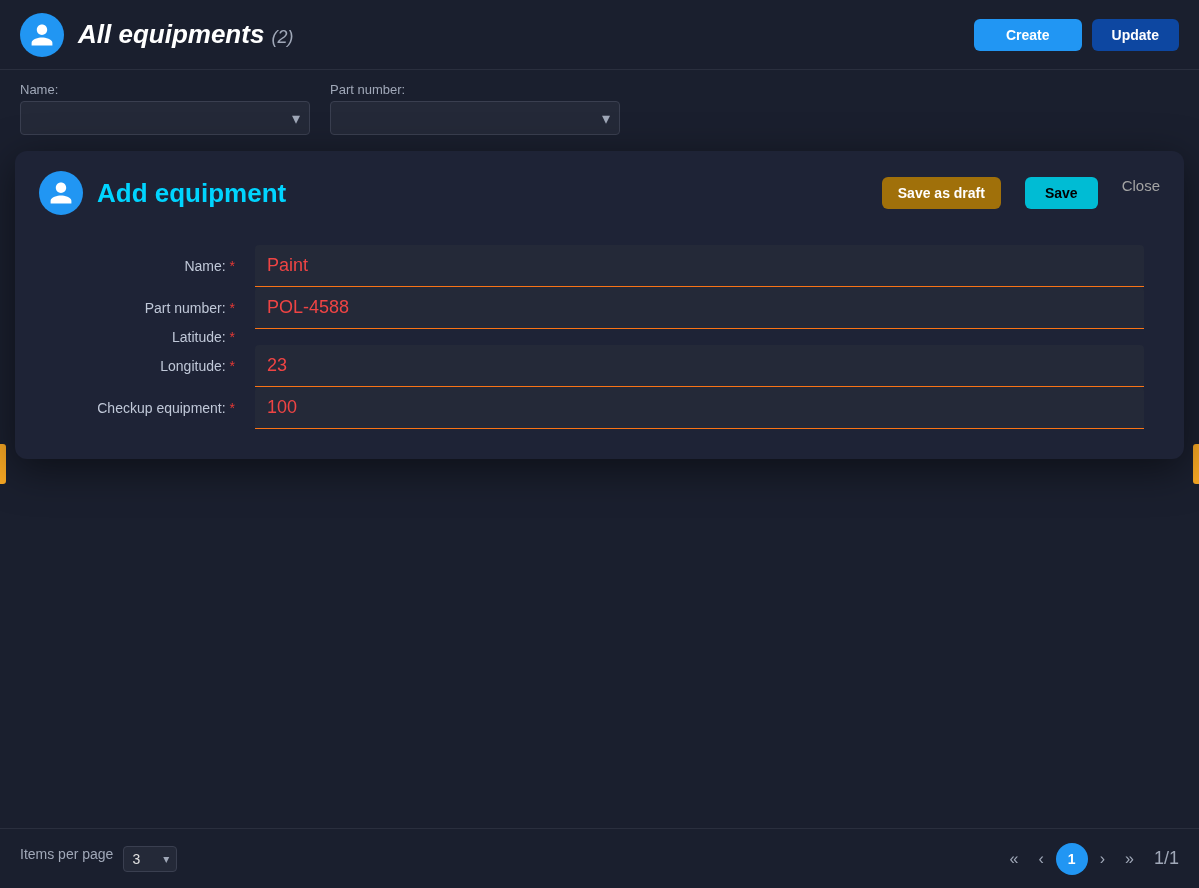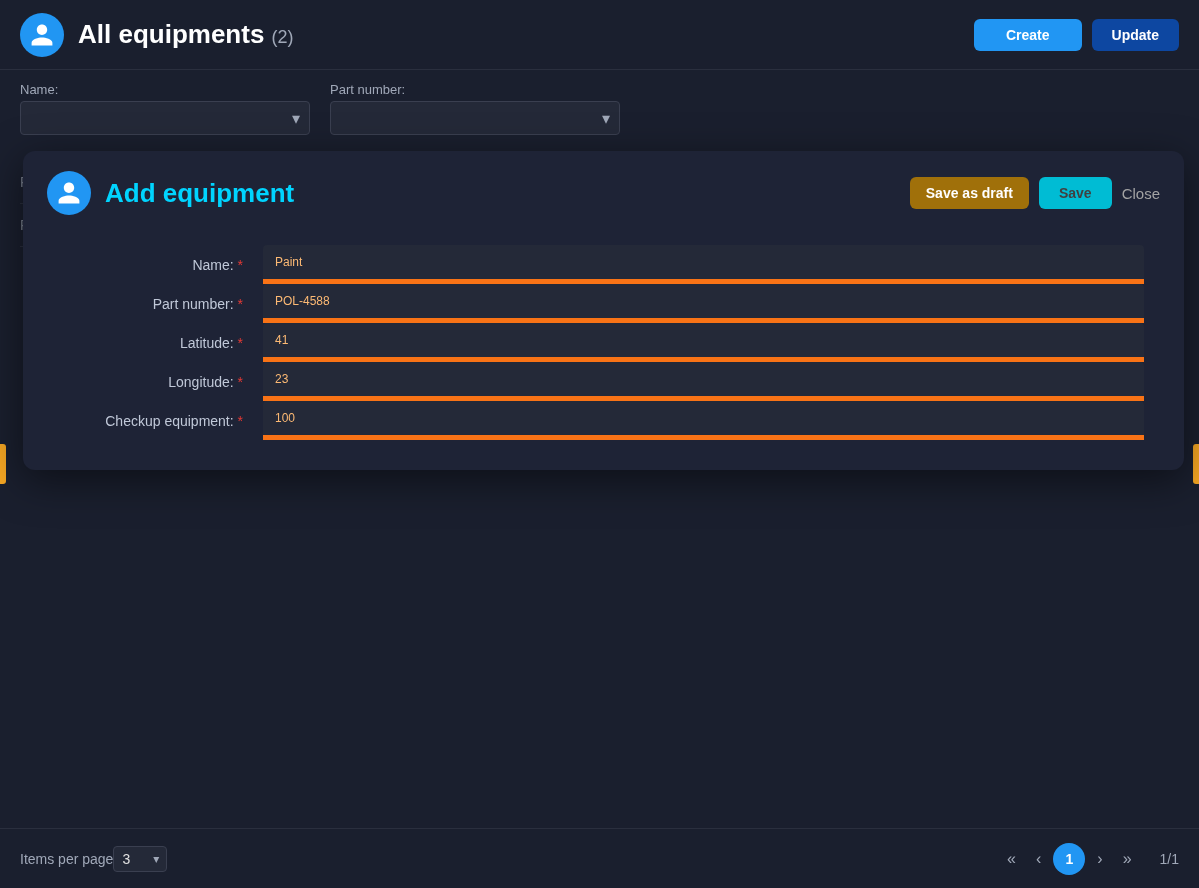--- a/index.html
+++ b/index.html
@@ -38,20 +38,21 @@
     }
     .avatar svg {
       width: 26px;
       height: 26px;
       fill: white;
     }
     .header-title {
       font-size: 26px;
       font-weight: 700;
       color: #ffffff;
+      font-style: italic;
     }
     .header-count {
       font-size: 18px;
       font-weight: 400;
       color: #a0a8b8;
     }
     .header-buttons {
       display: flex;
       gap: 10px;
     }
@@ -120,21 +121,21 @@
     
     .main-area {
       padding: 0 20px 20px;
       position: relative;
     }
 
     
     .modal {
       position: absolute;
       top: 0;
-      left: 23px;
+      left: 15px;
       right: 15px;
       background: #1e2336;
       border-radius: 12px;
       z-index: 20;
       padding: 0 0 30px;
       box-shadow: 0 10px 40px rgba(0,0,0,0.5);
     }
     .modal-header {
       display: flex;
       align-items: center;
@@ -146,36 +147,36 @@
       align-items: center;
       gap: 14px;
     }
     .modal-title {
       font-size: 26px;
       font-weight: 700;
       color: #00d4ff;
     }
     .modal-actions {
       display: flex;
-      align-items: center;
-      gap: 10px;
+      align-items: flex-start;
+      gap: 24px;
     }
     .btn-save-draft {
       background: #a0700a;
       color: white;
       border: none;
       border-radius: 6px;
       padding: 8px 16px;
       font-size: 14px;
       font-weight: 600;
       cursor: pointer;
     }
     .btn-save {
       background: #00bcd4;
-      color: #404040;
+      color: #000000;
       border: none;
       border-radius: 6px;
       padding: 8px 20px;
       font-size: 14px;
       font-weight: 700;
       cursor: pointer;
     }
     .btn-close {
       background: transparent;
       color: #a3a3a3;
@@ -201,24 +202,24 @@
       color: #c0c8d8;
       flex-shrink: 0;
     }
     .form-label .required {
       color: #e53935;
     }
     .form-input {
       flex: 1;
       background: #242938;
       border: none;
-      border-bottom: 5px solid #f97316;
-      color: #fdba74;
+      border-bottom: 1px solid #f97316;
+      color: #ef4444;
       padding: 10px 12px;
-      font-size: 12px;
+      font-size: 18px;
       outline: none;
       border-radius: 4px 4px 0 0;
     }
     .date-input-wrapper {
       flex: 1;
       position: relative;
     }
     .date-input-wrapper .form-input {
       width: 100%;
       padding-right: 40px;
@@ -273,21 +274,21 @@
       background: #1a1f2e;
       border-top: 1px solid #2a2f3e;
       padding: 12px 20px;
       display: flex;
       align-items: center;
       justify-content: space-between;
       height: 60px;
     }
     .items-per-page {
       display: flex;
-      align-items: center;
+      gap: 10px;
       font-size: 14px;
       color: #a0a8b8;
     }
     .per-page-select {
       background: #242938;
       border: 1px solid #3a3f50;
       color: #e0e0e0;
       border-radius: 4px;
       padding: 4px 28px 4px 8px;
       font-size: 14px;
@@ -328,22 +329,22 @@
       width: 32px;
       height: 32px;
       display: flex;
       align-items: center;
       justify-content: center;
       font-size: 14px;
       font-weight: 700;
     }
     .page-info {
       color: #a0a8b8;
-      font-size: 14px;
-      margin-left: 16px;
+      font-size: 18px;
+      margin-left: 8px;
     }
 
     
     .side-indicator-left {
       position: fixed;
       left: 0;
       top: 50%;
       width: 6px;
       height: 40px;
       background: #f5a623;
@@ -442,21 +443,20 @@
         <label class="form-label">
           <span>Part number:</span><span class="required"> *</span>
         </label>
         <input class="form-input" type="text" value="POL-4588" style="">
       </div>
 
       <div class="form-row">
         <label class="form-label">
           <span>Latitude:</span><span class="required"> *</span>
         </label>
-        <input class="form-input" type="text" value="41" style="">
       </div>
 
       <div class="form-row">
         <label class="form-label">
           <span>Longitude:</span><span class="required"> *</span>
         </label>
         <input class="form-input" type="text" value="23" style="">
       </div>
 
       <div class="form-row">

